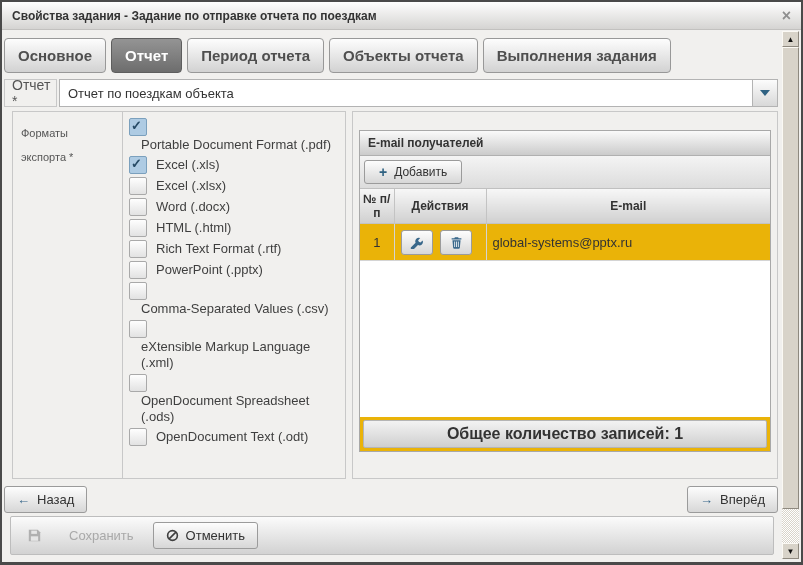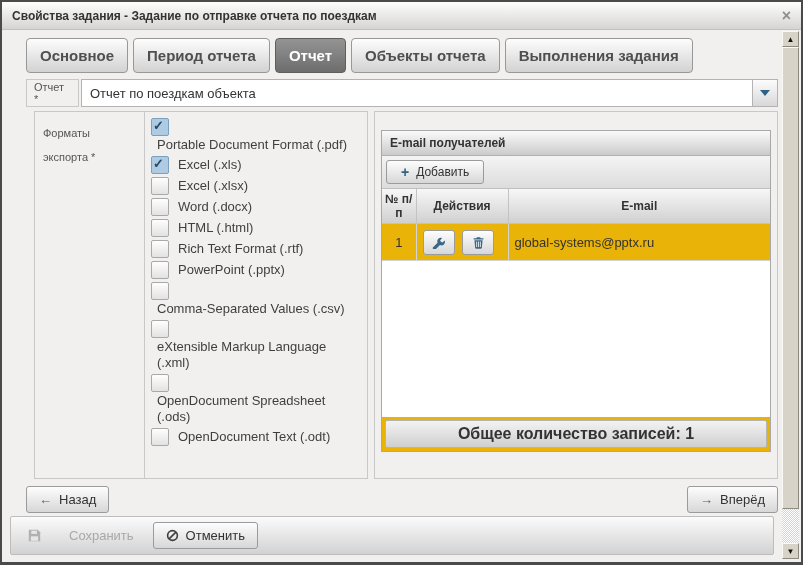--- a/index.html
+++ b/index.html
@@ -3,47 +3,47 @@
 <meta charset="utf-8">
 <style>
   html,body{margin:0;padding:0;}
   body{width:803px;height:565px;position:relative;font-family:"Liberation Sans",sans-serif;background:#fff;}
   .window{position:absolute;inset:0;background:#f1f0ee;border:2px solid #4a4a4a;border-bottom-width:3px;box-sizing:border-box;}
 
   
   .titlebar{height:27px;background:linear-gradient(#fefefe,#d5d4d2);border-bottom:1px solid #c2c1bf;display:flex;align-items:center;padding:0 10px;font-size:12px;font-weight:bold;color:#333;}
   .close{margin-left:auto;color:#8f8f8f;font-weight:bold;font-size:16px;line-height:16px;cursor:pointer;}
 
-  .content{position:absolute;left:0;top:28px;right:21px;bottom:0;padding-left:22px;}
+  .content{position:absolute;left:0;top:28px;right:21px;bottom:0;padding-left:0;}
 
   
   .tabs{display:flex;gap:5px;margin:8px 2px 6px 2px;}
   .tab{background:linear-gradient(#fdfdfd,#d2d2d2);border:1px solid #989898;border-radius:4px;padding:8px 13px;font-size:15px;font-weight:bold;color:#4f4f4f;cursor:pointer;white-space:nowrap;}
   .tab.active{background:linear-gradient(#949494,#6d6d6d);border-color:#5e5e5e;color:#fff;}
 
   
   .field-row{display:flex;margin:2px 2px 4px 2px;height:28px;}
-  .field-label{border:1px solid #c8c8c8;display:flex;align-items:center;padding:0 7px;font-size:11px;color:#555;box-sizing:border-box;width:53px;}
+  .field-label{border:1px solid #c8c8c8;display:flex;align-items:center;padding:0 7px;font-size:14px;color:#555;box-sizing:border-box;width:53px;}
   .combo{flex:1;display:flex;border:1px solid #b3b3b3;background:#fff;margin-left:2px;cursor:pointer;}
   .combo-text{flex:1;font-size:13px;color:#333;display:flex;align-items:center;padding:0 8px;}
   .combo-btn{width:24px;border-left:1px solid #b3b3b3;background:linear-gradient(#fcfcfc,#d8d8d8);display:flex;align-items:center;justify-content:center;cursor:pointer;}
   .tri-down{width:0;height:0;border-left:5px solid transparent;border-right:5px solid transparent;border-top:6px solid #2f6282;}
 
   
   .main-row{display:flex;margin:0 2px 0 10px;height:368px;}
   .formats-group{display:flex;border:1px solid #c8c8c8;width:334px;box-sizing:border-box;background:#f1f0ee;}
   .formats-label{width:110px;border-right:1px solid #c8c8c8;padding:9px 8px;font-size:11px;color:#555;box-sizing:border-box;line-height:24px;}
   .formats-list{flex:1;padding:3px 6px;overflow:hidden;}
   .fmt-item{margin:3px 0;font-size:13px;color:#3f3f3f;line-height:16px;}
   .cb{width:16px;height:16px;display:inline-block;vertical-align:middle;border:1px solid #a9a9a9;border-radius:2px;background:linear-gradient(#fefefe,#e2e2e2);position:relative;margin-right:9px;cursor:pointer;}
   .cb.checked{background:#aecbe3;border-color:#7ba0bd;}
   .cb .check{display:none;position:absolute;left:1px;top:-1px;color:#274b66;font-size:13px;font-weight:bold;}
   .cb.checked .check{display:block;}
   .fmt-item .lbl{vertical-align:middle;}
-  .fmt-item.stacked .lbl{display:block;margin:1px 0 0 6px;}
+  .fmt-item.stacked .lbl{display:block;margin:1px 0 0 12px;}
 
   .email-cell{flex:1;border:1px solid #c8c8c8;margin-left:6px;padding:18px 6px 26px 6px;box-sizing:border-box;background:#f1f0ee;}
   .email-panel{border:1px solid #a8a8a8;height:100%;display:flex;flex-direction:column;background:#eab308;box-sizing:border-box;}
   .ep-header{background:linear-gradient(#fafafa,#cbcbcb);border-bottom:1px solid #b0b0b0;padding:5px 8px;font-size:12px;font-weight:bold;color:#333;}
   .ep-toolbar{background:linear-gradient(#f4f4f4,#dcdcdc);border-bottom:1px solid #c0c0c0;padding:4px;}
   .btn{background:linear-gradient(#fdfdfd,#d7d7d7);border:1px solid #9b9b9b;border-radius:3px;font-size:13px;color:#333;cursor:pointer;display:inline-flex;align-items:center;gap:7px;}
   .add-btn{padding:4px 14px;font-size:12px;}
   .plus{color:#2f6282;font-weight:bold;font-size:14px;line-height:12px;}
 
   table.grid{width:100%;border-collapse:collapse;table-layout:fixed;}
@@ -87,22 +87,22 @@
 
   <div class="titlebar">
     <span>Свойства задания - Задание по отправке отчета по поездкам</span>
     <span class="close">×</span>
   </div>
 
   <div class="content">
 
     <div class="tabs">
       <div class="tab">Основное</div>
+      <div class="tab active">Отчет</div>
       <div class="tab">Период отчета</div>
-      <div class="tab active">Отчет</div>
       <div class="tab">Объекты отчета</div>
       <div class="tab">Выполнения задания</div>
     </div>
 
     <div class="field-row">
       <div class="field-label">Отчет *</div>
       <div class="combo">
         <div class="combo-text">Отчет по поездкам объекта</div>
         <div class="combo-btn">
           <span class="tri-down"></span>

